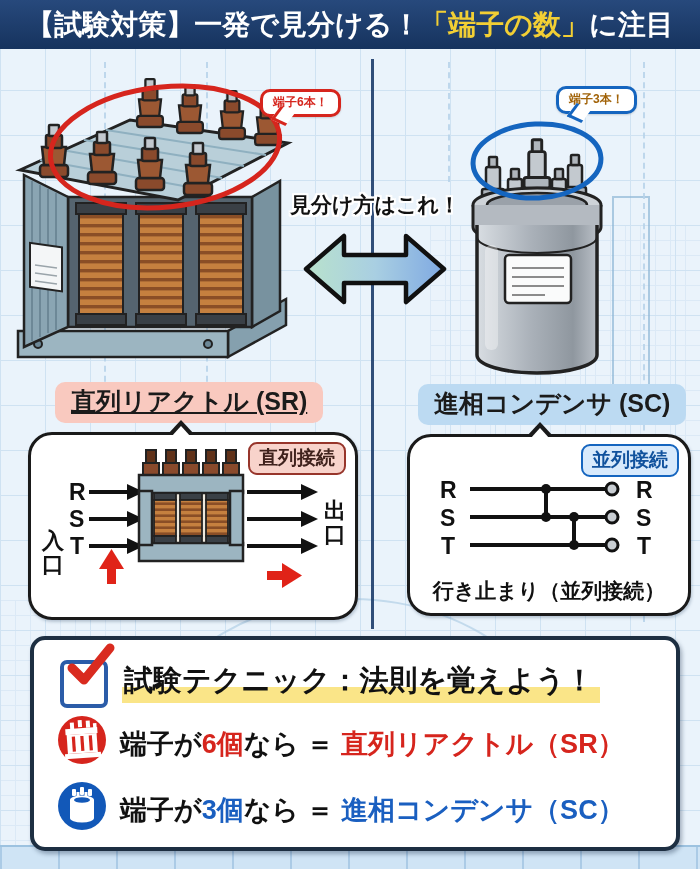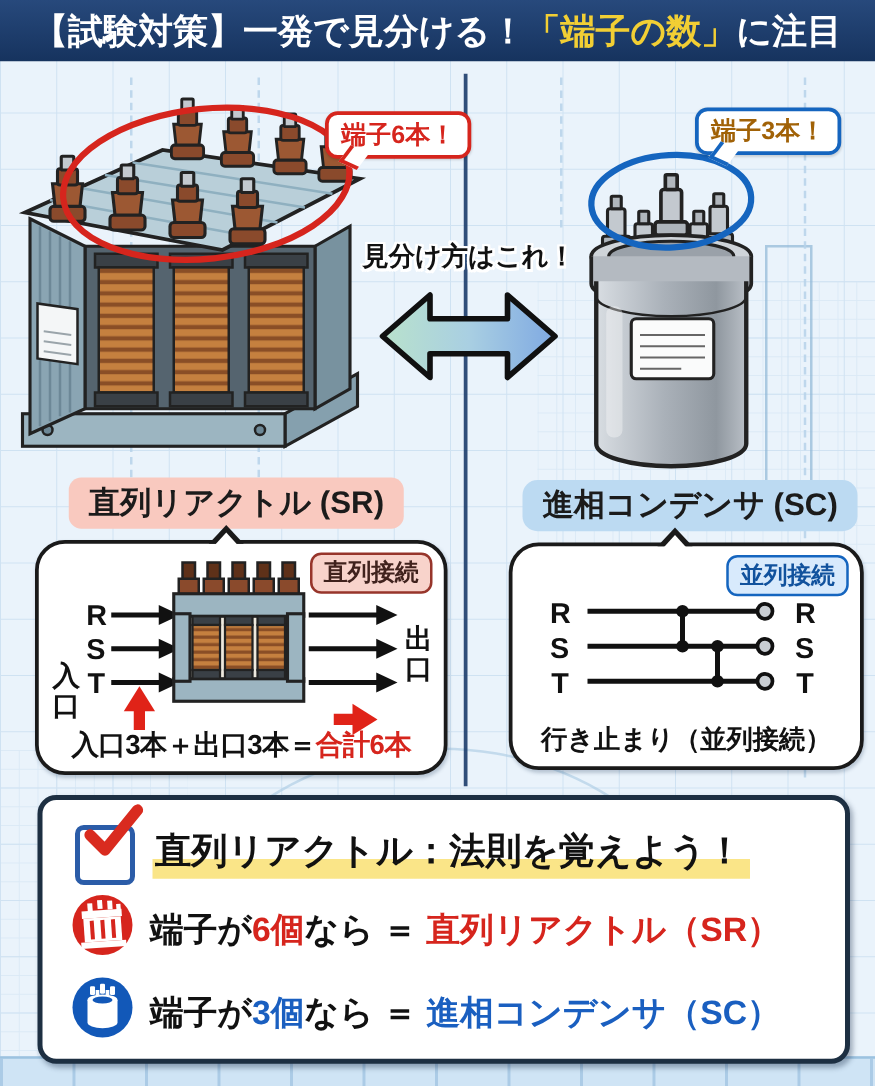--- a/index.html
+++ b/index.html
@@ -25,21 +25,21 @@
     background-image:linear-gradient(90deg,#abcbe6 2px,transparent 2px);
     background-size:58px 24px;}
   .divider{position:absolute;left:371px;top:59px;width:3px;height:570px;background:#20406e;opacity:.92;}
   
   .header{position:absolute;left:0;top:0;width:700px;height:49px;
     background:linear-gradient(#27497c,#16335e);display:flex;align-items:center;justify-content:center;}
   .header .t{color:#fff;font-size:28px;letter-spacing:0;white-space:nowrap;}
   .header .hl{color:#f2cf34;}
   
   .bubble{position:absolute;background:#fff;border-radius:10px;padding:2px 10px 3px;
-    font-size:20px;white-space:nowrap;box-shadow:0 1px 2px rgba(0,0,0,.15);}
+    font-size:12px;white-space:nowrap;box-shadow:0 1px 2px rgba(0,0,0,.15);}
   .bubble.red{border:3.5px solid #d6251d;color:#d6251d;}
   .bubble.blue{border:3.5px solid #1565bf;color:#a16207;}
   .tail{position:absolute;left:12px;bottom:-10px;width:13px;height:13px;background:#fff;transform:rotate(25deg) skewX(-12deg);}
   .bubble.red .tail{border-left:3.5px solid #d6251d;border-bottom:3.5px solid #d6251d;}
   .bubble.blue .tail{border-left:3.5px solid #1565bf;border-bottom:3.5px solid #1565bf;}
   .halo{text-shadow:-2px -2px 0 #fff,2px -2px 0 #fff,-2px 2px 0 #fff,2px 2px 0 #fff,
         0 -2px 0 #fff,0 2px 0 #fff,-2px 0 0 #fff,2px 0 0 #fff;}
   .caption-mid{position:absolute;left:290px;top:191px;font-size:21px;color:#111;white-space:nowrap;}
   
   .dev-label{position:absolute;border-radius:10px;padding:3px 16px 5px;font-size:25px;color:#1b1b1b;white-space:nowrap;}
@@ -202,22 +202,22 @@
   <defs>
       <linearGradient id="arrowgrad" x1="0" y1="0" x2="1" y2="0">
     <stop offset="0" stop-color="#b9e2cc"></stop>
         <stop offset=".5" stop-color="#a9cfe2"></stop>
         <stop offset="1" stop-color="#7fa9e2"></stop>
   </linearGradient>
     </defs>
   <polygon points="6,43 44,10 44,29 106,29 106,10 144,43 106,76 106,57 44,57 44,76" fill="url(#arrowgrad)" stroke="#101010" stroke-width="4.5" stroke-linejoin="round"></polygon>
 </svg>
 
-<div class="dev-label pink" style="left:55px;top:382px;">直列リアクトル (SR)</div>
-<div class="dev-label blue" style="left:418px;top:384px;border-radius:12px;">進相コンデンサ (SC)</div>
+<div class="dev-label pink" style="left:55px;top:382px;text-decoration:underline;">直列リアクトル (SR)</div>
+<div class="dev-label blue" style="left:418px;top:384px;">進相コンデンサ (SC)</div>
 
 <div class="panel" style="left:28px;top:432px;width:324px;height:182px;">
   <div class="notch" style="left:136px;"></div>
   <div class="conn-badge series">直列接続</div>
   <div class="vlabel" style="left:10px;top:62px;margin-top:32px;"><span>入口</span></div>
   <div class="phase" style="left:38px;top:44px;">R</div>
   <div class="phase" style="left:38px;top:71px;">S</div>
   <div class="phase" style="left:39px;top:98px;">T</div>
   <div class="vlabel" style="left:292px;top:64px;"><span>出口</span></div>
 
@@ -285,23 +285,20 @@
         <rect x="19" y="91" width="22" height="7" fill="#3a4046"></rect>
       <rect x="45" y="48" width="22" height="7" fill="#3a4046"></rect>
         <rect x="45" y="55" width="22" height="36" fill="url(#coilS)"></rect>
         <rect x="45" y="91" width="22" height="7" fill="#3a4046"></rect>
       <rect x="71" y="48" width="22" height="7" fill="#3a4046"></rect>
         <rect x="71" y="55" width="22" height="36" fill="url(#coilS)"></rect>
         <rect x="71" y="91" width="22" height="7" fill="#3a4046"></rect>
     </g>
   </svg>
 
-  <div class="formula">
-    <span>入口3本＋出口3本＝</span><span class="red">合計6本</span>
-  </div>
 </div>
 
 <div class="panel" style="left:407px;top:434px;width:278px;height:176px;">
   <div class="notch" style="left:116px;"></div>
   <div class="conn-badge parallel">並列接続</div>
   <div class="phase" style="left:30px;top:40px;">R</div>
   <div class="phase" style="left:30px;top:68px;">S</div>
   <div class="phase" style="left:31px;top:96px;">T</div>
   <div class="phase" style="left:226px;top:40px;">R</div>
   <div class="phase" style="left:226px;top:68px;">S</div>
@@ -329,21 +326,21 @@
   </svg>
 
   <div class="panel-caption">行き止まり（並列接続）</div>
 </div>
 
 <div class="tech">
   <div class="checkbox"></div>
   <svg class="check-svg" width="54" height="48" viewBox="0 0 54 48">
     <path d="M8,26 L20,38 L46,6" fill="none" stroke="#d92b1f" stroke-width="9" stroke-linecap="round" stroke-linejoin="round"></path>
   </svg>
-  <div class="tech-title">直列リアクトル：法則を覚えよう！</div>
+  <div class="tech-title">試験テクニック：法則を覚えよう！</div>
 
   <div class="rule-icon red" style="top:76px;">
     <svg width="48" height="48" viewBox="0 0 48 48">
       <g transform="rotate(-4 24 24)" fill="#fff">
         <rect x="13" y="6" width="4" height="7"></rect>
           <rect x="21" y="4" width="4" height="7"></rect>
           <rect x="29" y="5" width="4" height="7"></rect>
           <rect x="36" y="8" width="3.5" height="6"></rect>
         <rect x="8" y="12" width="32" height="6"></rect>
         <rect x="9" y="18" width="30" height="19"></rect>

